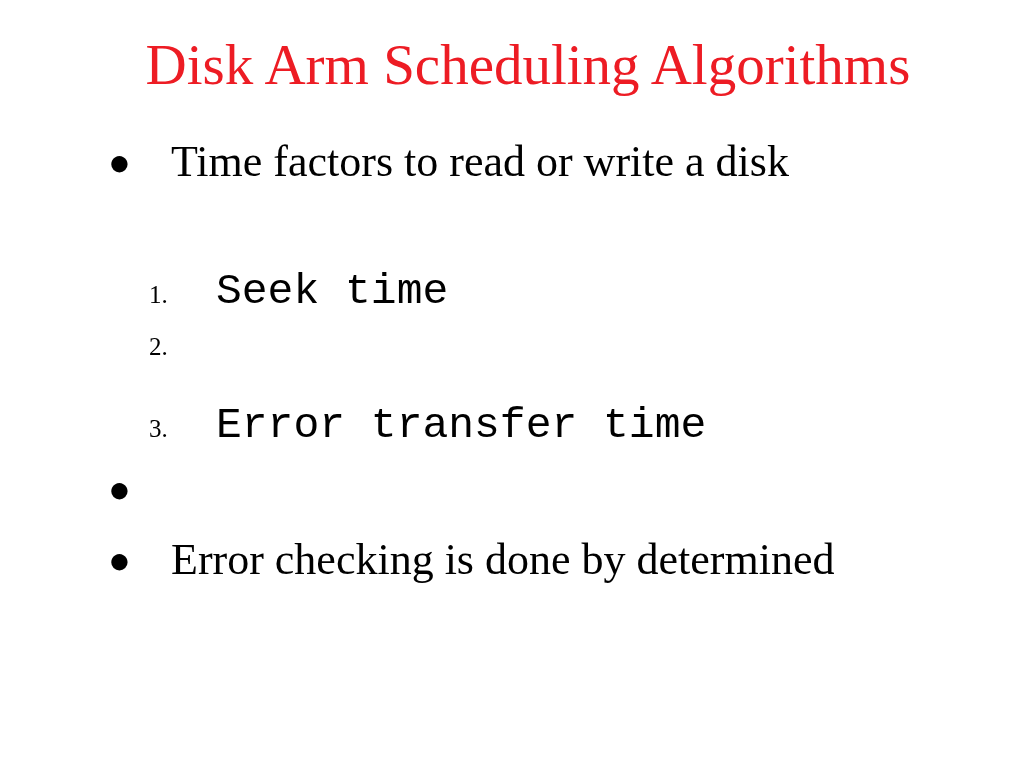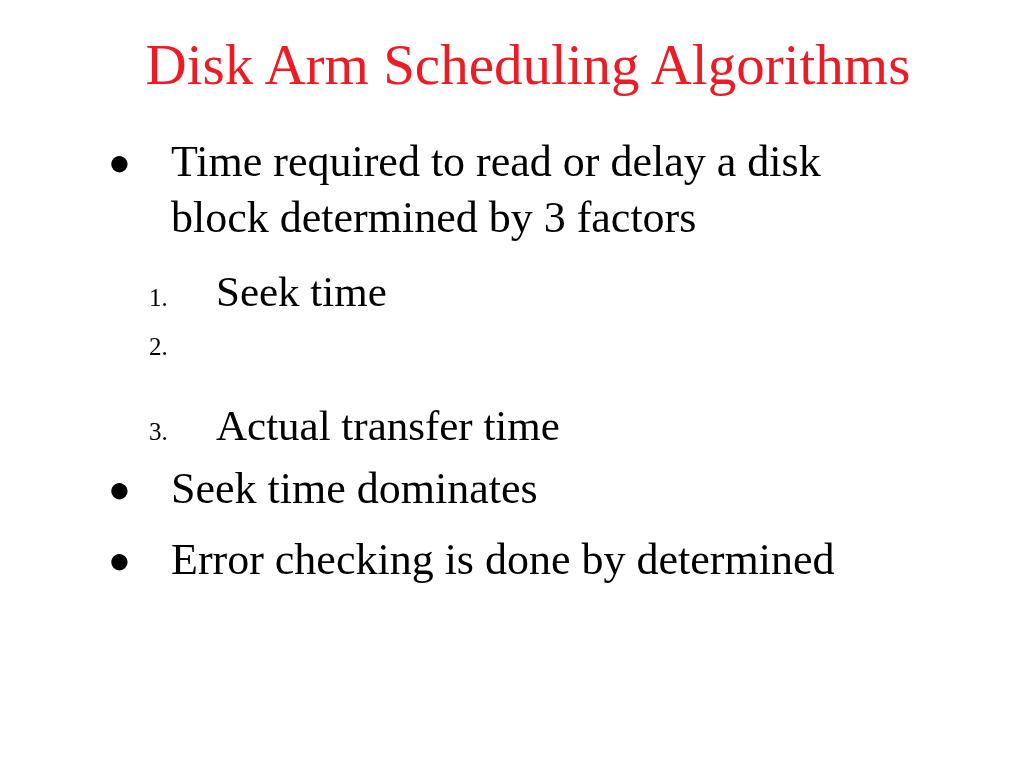--- a/index.html
+++ b/index.html
@@ -59,59 +59,56 @@
   }
   .num-label {
     width: 67px;
     flex: 0 0 67px;
     font-size: 25px;
   }
   .num-text {
     font-size: 43px;
     line-height: 52px;
     white-space: nowrap;
+    font-family: Liberation Mono, monospace;
   }
   .row-n1 { top: 266px; }
   .row-n2 { top: 333px; }
   .row-n3 { top: 400px; }
 </style>
 </head>
 <body>
 
 <div class="slide">
 
   <h1 class="title">Disk Arm Scheduling Algorithms</h1>
 
   <div class="bullet-row row-b1">
     <span class="bullet-glyph">●</span>
     <div class="bullet-text">
-      <div>Time required to read or delay a disk</div>
-      <div>block determined by 3 factors</div>
+      <div>Time factors to read or write a disk</div>
     </div>
   </div>
 
   <div class="num-row row-n1">
     <span class="num-label">1.</span>
     <span class="num-text">Seek time</span>
   </div>
 
   <div class="num-row row-n2">
     <span class="num-label">2.</span>
   </div>
 
   <div class="num-row row-n3">
     <span class="num-label">3.</span>
-    <span class="num-text">Actual transfer time</span>
+    <span class="num-text">Error transfer time</span>
   </div>
 
   <div class="bullet-row row-b2">
     <span class="bullet-glyph">●</span>
-    <div class="bullet-text">
-      <div>Seek time dominates</div>
-    </div>
   </div>
 
   <div class="bullet-row row-b3">
     <span class="bullet-glyph">●</span>
     <div class="bullet-text">
       <div>Error checking is done by determined</div>
     </div>
   </div>
 
 </div>

